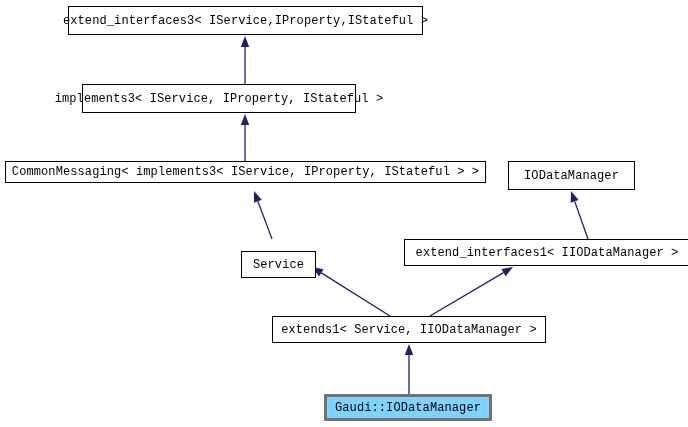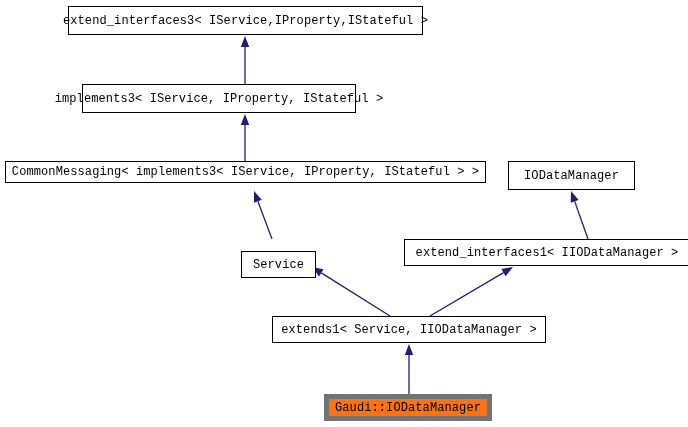--- a/index.html
+++ b/index.html
@@ -39,22 +39,22 @@
   }
   .node .node-label {
     font-family: Liberation Mono, monospace;
     font-size: 12px;
     line-height: 12px;
     color: #000000;
     letter-spacing: 0.1px;
     padding: 0 6px;
   }
   .node.highlight {
-    background: #f97316;
-    border: 5px solid #737373;
+    background: #7dd3fc;
+    border: 3px solid #737373;
   }
 </style>
 </head>
 <body>
 
 <div id="diagram-canvas">
 
   <svg id="edge-layer" viewBox="0 0 688 427" width="688" height="427" xmlns="http://www.w3.org/2000/svg">
       <g>
         <line x1="245" y1="84" x2="245" y2="47" stroke="#1f1f6e" stroke-width="1.3"></line>

